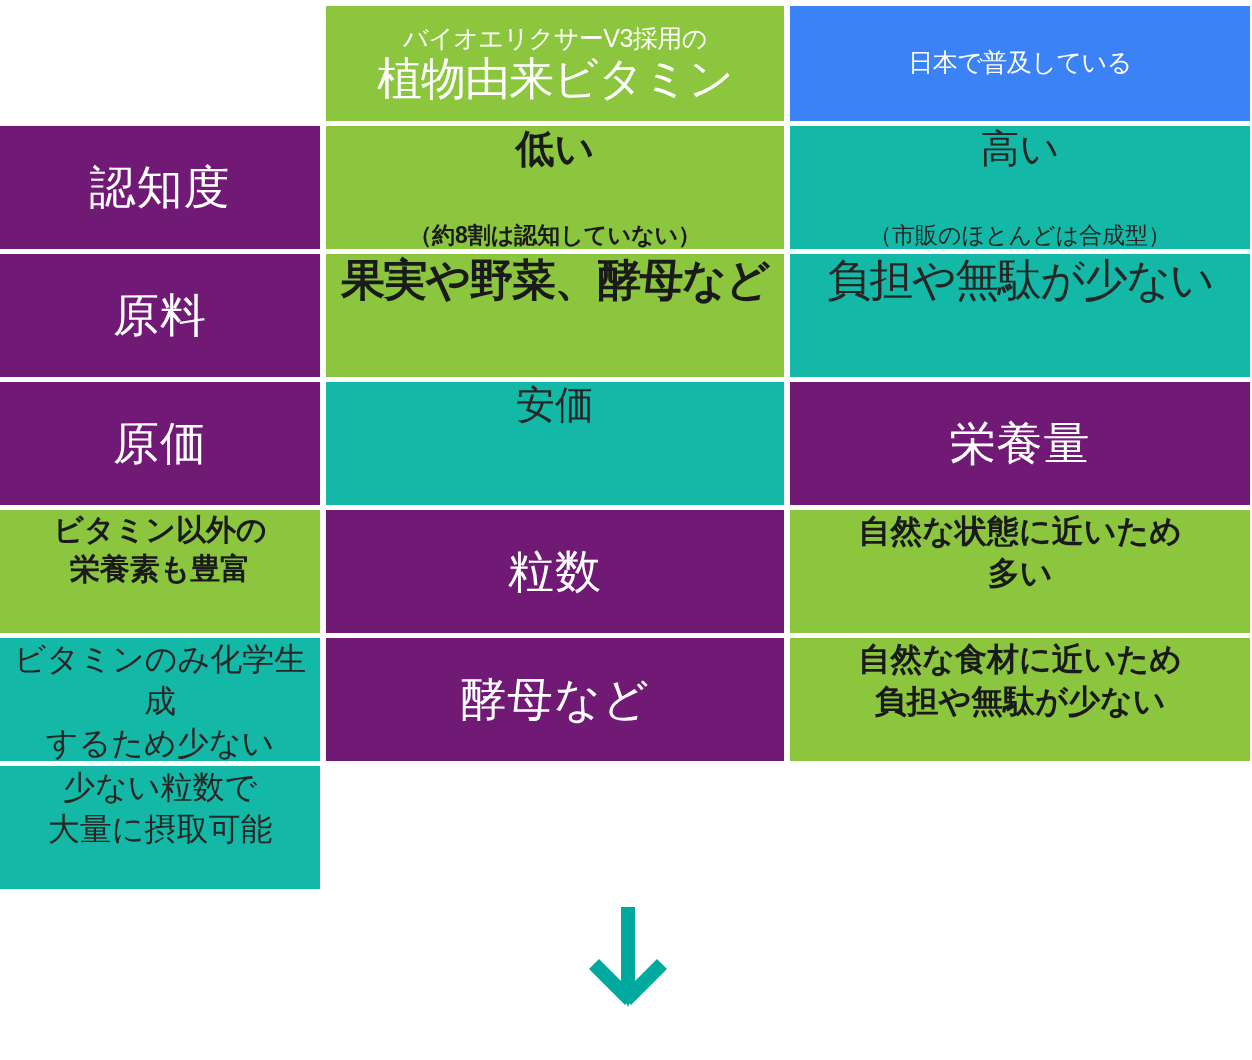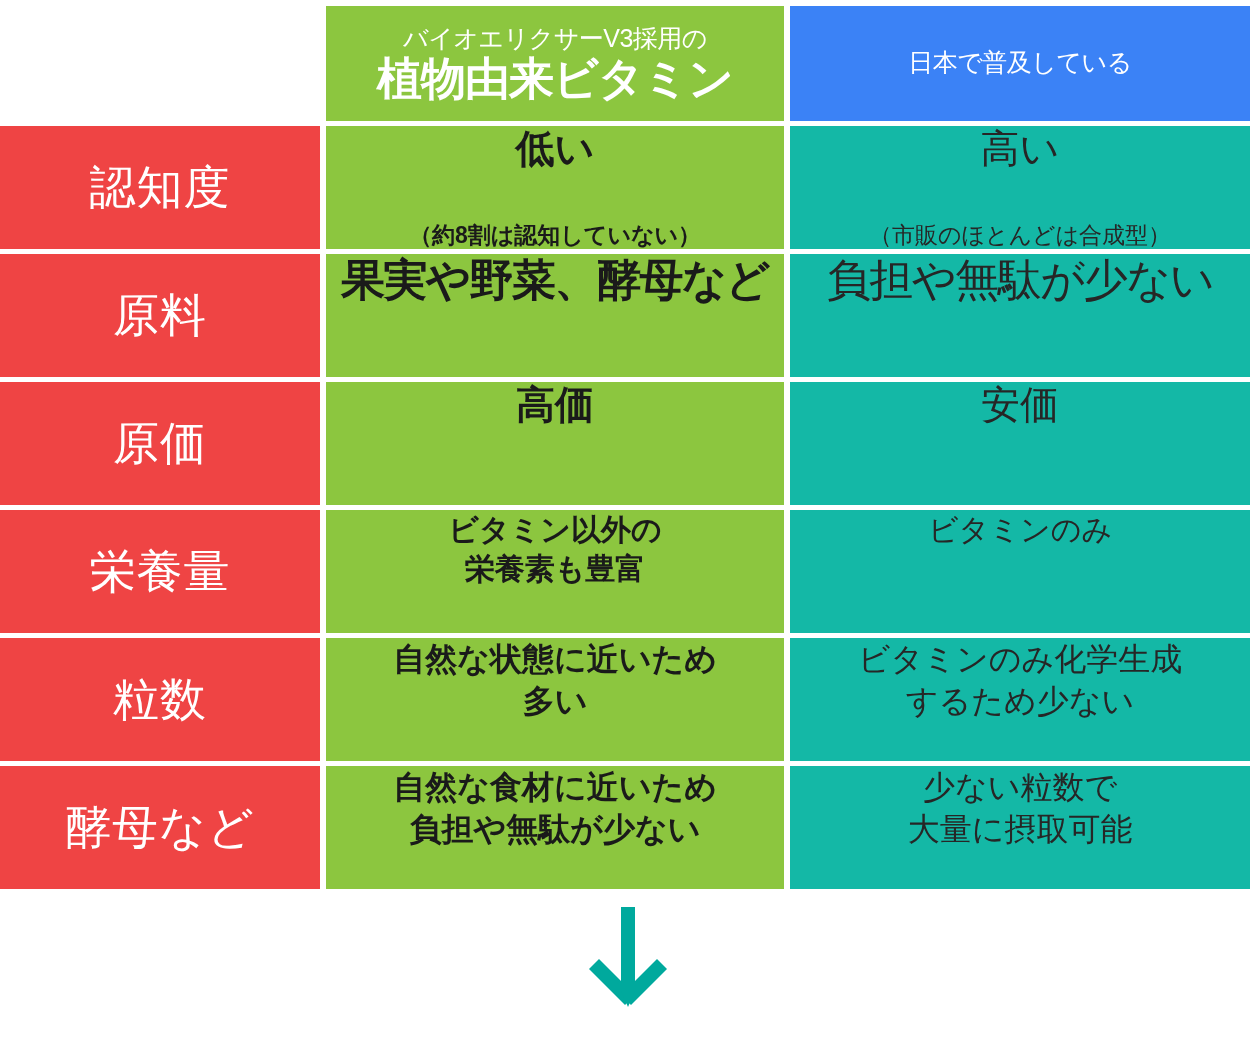--- a/index.html
+++ b/index.html
@@ -48,26 +48,26 @@
   .hdr-small {
     font-size: 25px;
     font-weight: 400;
     letter-spacing: -0.5px;
     margin-bottom: 3px;
   }
   .hdr-large {
     font-size: 45px;
     letter-spacing: -1px;
   }
-  .col-header.green .hdr-large { font-weight: 700; }
+  .col-header.green .hdr-large { font-weight: 400; }
   .col-header.gray  .hdr-large { font-weight: 400; }
 
   
   .row-label {
-    background: #ef4444;
+    background: #701a75;
     color: #ffffff;
     height: 123px;
     display: flex;
     align-items: center;
     justify-content: center;
     font-size: 46px;
     font-weight: 400;
     letter-spacing: 1px;
   }
 
@@ -161,33 +161,27 @@
 
     <div class="row-label">原料</div>
     <div class="cell green">
       <div class="main wide">果実や野菜、酵母など</div>
     </div>
     <div class="cell light">
       <div class="main wide">負担や無駄が少ない</div>
     </div>
 
     <div class="row-label">原価</div>
-    <div class="cell green">
-      <div class="main">高価</div>
-    </div>
     <div class="cell light">
       <div class="main">安価</div>
     </div>
 
     <div class="row-label">栄養量</div>
     <div class="cell green">
       <div class="main two-line">ビタミン以外の<br>栄養素も豊富</div>
-    </div>
-    <div class="cell light">
-      <div class="main two-line">ビタミンのみ</div>
     </div>
 
     <div class="row-label">粒数</div>
     <div class="cell green">
       <div class="main two-line-sm">自然な状態に近いため<br>多い</div>
     </div>
     <div class="cell light">
       <div class="main two-line-sm">ビタミンのみ化学生成<br>するため少ない</div>
     </div>
 

